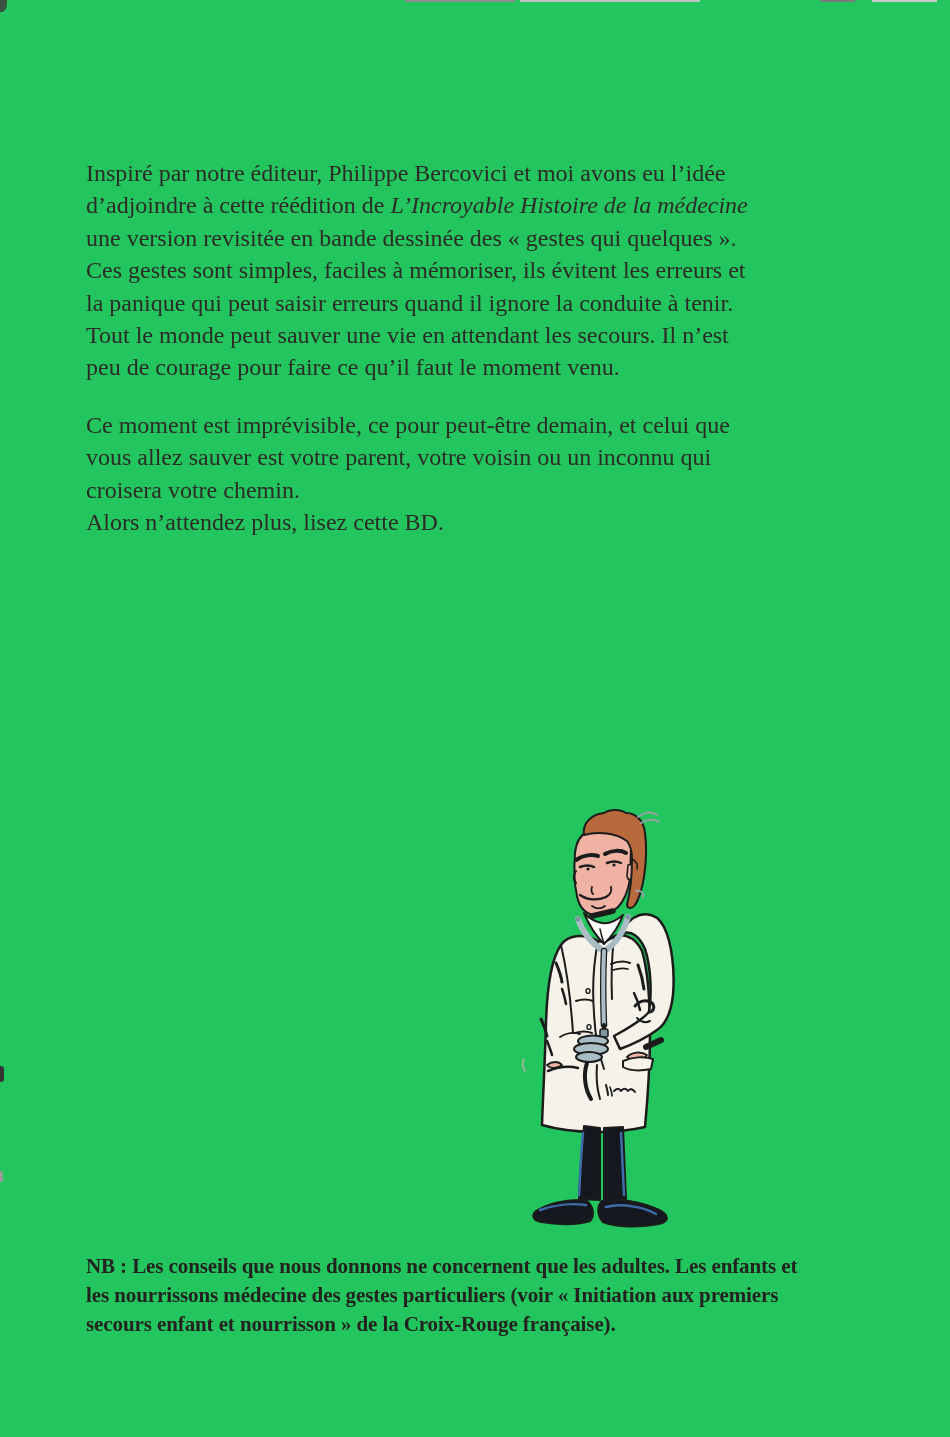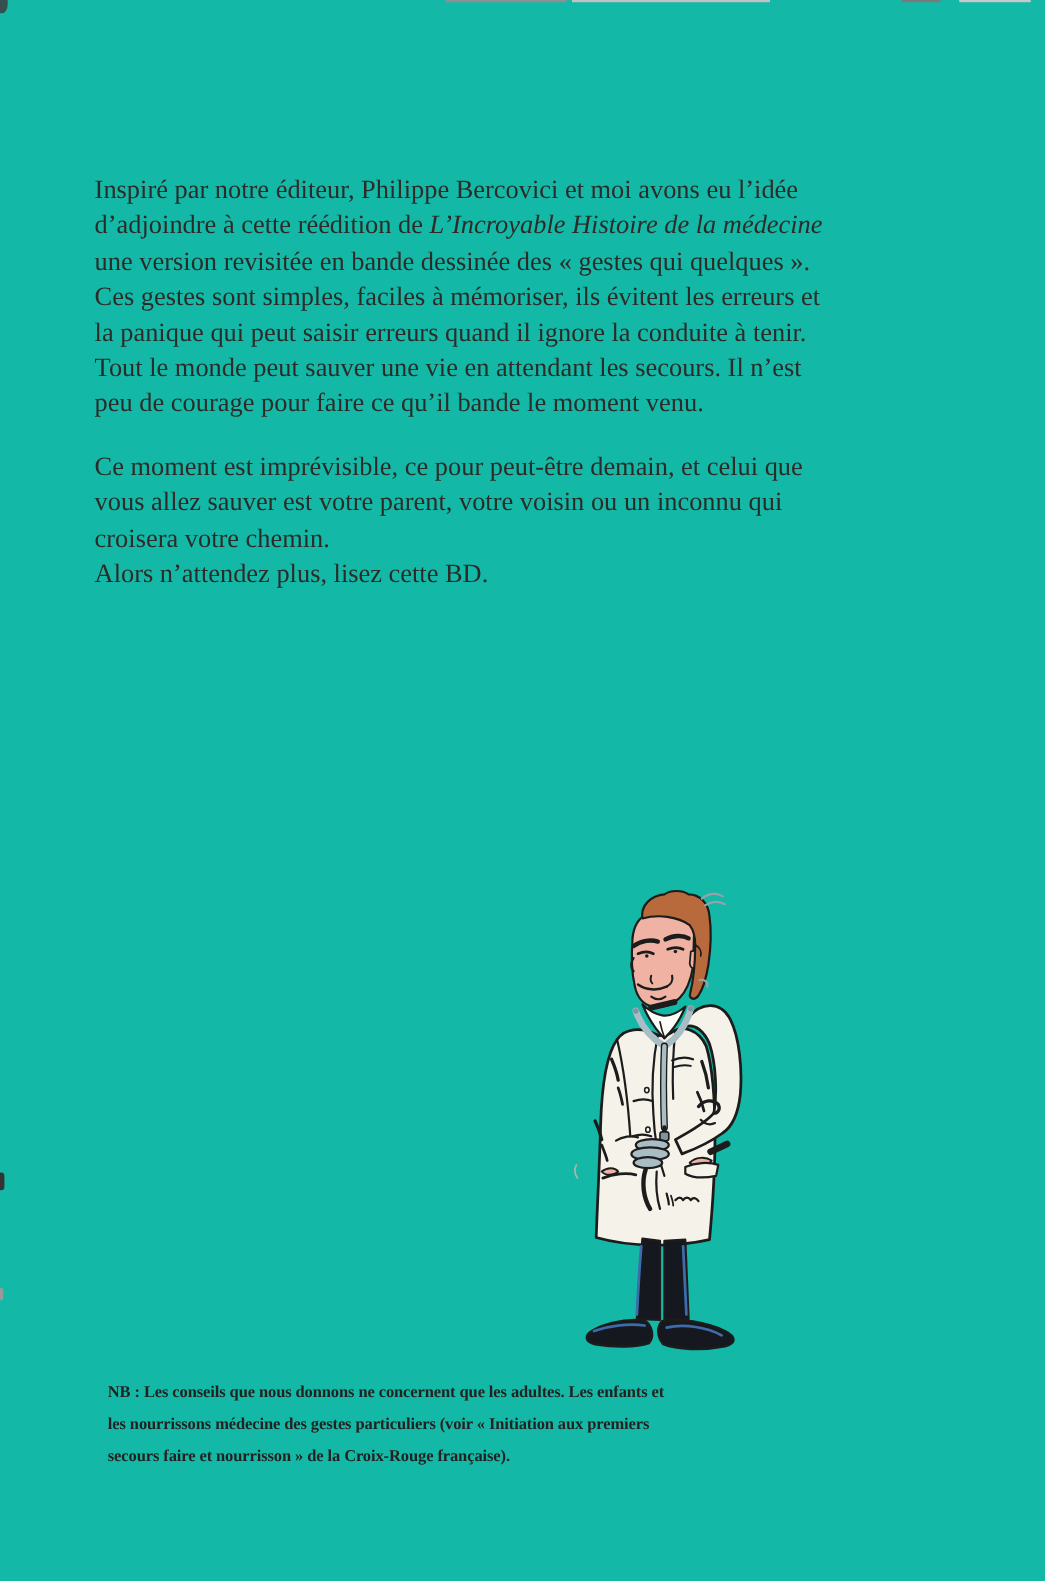--- a/index.html
+++ b/index.html
@@ -2,39 +2,38 @@
 <html lang="fr" style="--skin: #efb2a3; --hair: #b96a3c; --grayhair: #9aa1a6; --coat: #f5f3e9; --shirt: #fdfdfa; --steth: #a9bdc5; --stethdark: #7e949e; --pants: #16181f; --blue: #3e6cab; --ink: #1c1c1c;"><head>
 <meta charset="utf-8">
 <style>
   html,body{margin:0;padding:0;}
   body{
     width:950px;height:1437px;
     background:#ffffff;
     font-family:"Liberation Serif","DejaVu Serif",serif;
     position:relative;overflow:hidden;
   }
-  .page{position:absolute;inset:0;background:#14b8a6;}
+  .page{position:absolute;inset:0;background:#22c55e;}
 
   
   .body-text{
     position:absolute;left:86px;top:157px;width:780px;
     color:#2d2b28;font-size:24px;line-height:32.4px;
     letter-spacing:0px;
   }
   .para{margin:0 0 25px 0;}
   .line{display:block;white-space:pre;}
   .seg-italic{font-style:italic;}
   .seg-bold{font-weight:bold;}
 
   
   .nb-note{
     position:absolute;left:86px;top:1252px;width:800px;
-    color:#242220;font-weight:bold;font-size:15px;line-height:29px;
+    color:#242220;font-weight:bold;font-size:21px;line-height:29px;
     letter-spacing:-0.1px;
-    margin-left:12px;
   }
   .nb-note .line{display:block;white-space:pre;}
 
   
   .illustration{position:absolute;left:520px;top:803px;width:170px;height:430px;}
   .illustration svg{display:block;width:100%;height:100%;}
 
   
   .artifact{position:absolute;pointer-events:none;}
   .top-dash{top:0;height:2px;}
@@ -60,21 +59,21 @@
   <div class="artifact edge-tick2"></div>
 
   <div class="body-text">
       <p class="para">
         <span class="line"><span>Inspiré par notre éditeur, Philippe Bercovici et moi avons eu l’idée</span></span>
         <span class="line"><span>d’adjoindre à cette réédition de </span><span class="seg-italic">L’Incroyable Histoire de la médecine</span></span>
         <span class="line"><span>une version revisitée en bande dessinée des « gestes qui quelques ».</span></span>
         <span class="line"><span>Ces gestes sont simples, faciles à mémoriser, ils évitent les erreurs et</span></span>
         <span class="line"><span>la panique qui peut saisir erreurs quand il ignore la conduite à tenir.</span></span>
         <span class="line"><span>Tout le monde peut sauver une vie en attendant les secours. Il n’est</span></span>
-        <span class="line"><span>peu de courage pour faire ce qu’il bande le moment venu.</span></span>
+        <span class="line"><span>peu de courage pour faire ce qu’il faut le moment venu.</span></span>
       </p>
       <p class="para">
         <span class="line"><span>Ce moment est imprévisible, ce pour peut-être demain, et celui que</span></span>
         <span class="line"><span>vous allez sauver est votre parent, votre voisin ou un inconnu qui</span></span>
         <span class="line"><span>croisera votre chemin.</span></span>
         <span class="line"><span>Alors n’attendez plus, lisez cette BD.</span></span>
       </p>
       <p class="para">
       </p>
     </div>
@@ -204,16 +203,16 @@
         <path d="M 82 398 C 98 395, 122 399, 139 407 C 149 412, 150 418, 139 421
                  C 119 425, 95 424, 83 419 C 77 412, 77 403, 82 398 Z" fill="var(--pants)" stroke="var(--ink)" stroke-width="2.2"></path>
         <path d="M 86 404 C 102 400, 124 404, 136 411" stroke="var(--blue)" stroke-width="2.5"></path>
       </g>
     </svg>
   </div>
 
   <div class="nb-note">
       <span class="line">NB : Les conseils que nous donnons ne concernent que les adultes. Les enfants et</span>
       <span class="line">les nourrissons médecine des gestes particuliers (voir « Initiation aux premiers</span>
-      <span class="line">secours faire et nourrisson » de la Croix-Rouge française).</span>
+      <span class="line">secours enfant et nourrisson » de la Croix-Rouge française).</span>
     </div>
 
 </div>
 
 </body></html>

